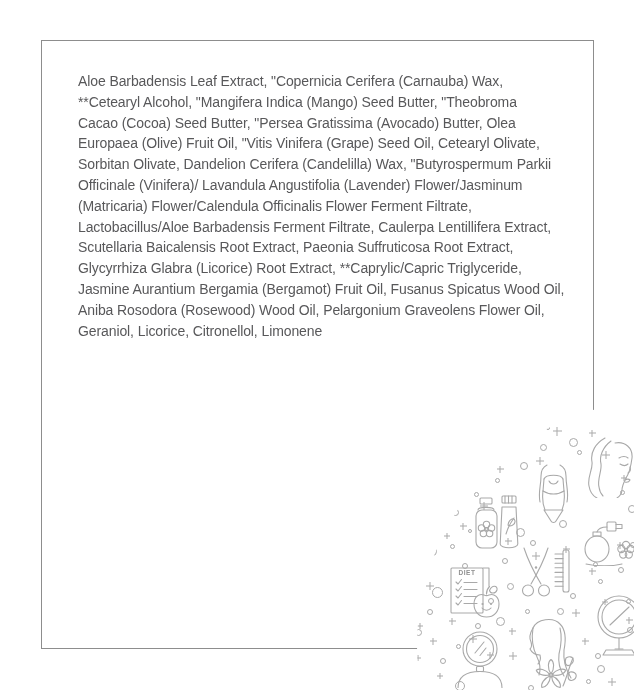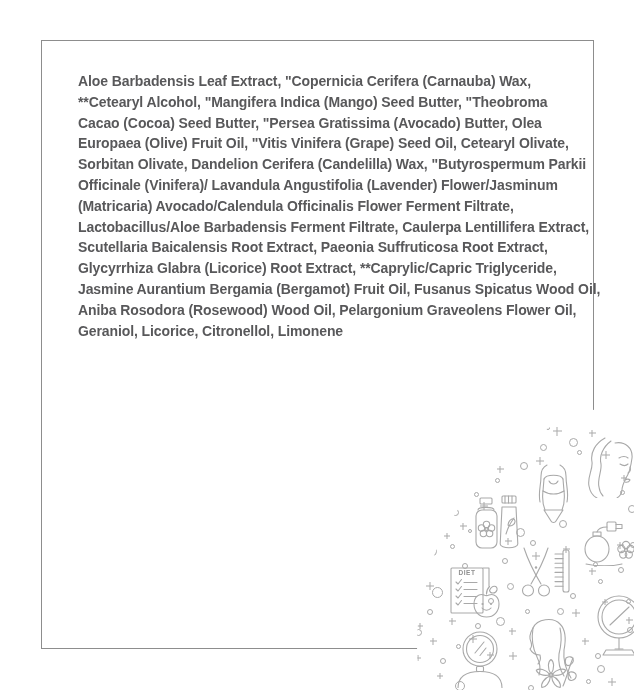--- a/index.html
+++ b/index.html
@@ -4,21 +4,21 @@
 <style>
   html,body{margin:0;padding:0;}
   body{
     width:634px;height:690px;position:relative;overflow:hidden;
     background:#ffffff;
     font-family:"Liberation Sans", sans-serif;
   }
   .card{
     position:absolute;left:41px;top:40px;width:553px;height:609px;
     box-sizing:border-box;border:1px solid var(--border,#8d8d8d);
-    background:#ffffff;z-index:1;font-weight:bold;
+    background:#ffffff;z-index:1;
   }
   .ingredients{
     position:absolute;left:36px;top:30px;width:505px;
     color:var(--ink,#58585a);
     font-size:14px;line-height:20.8px;letter-spacing:-0.1px;
   }
   .tline{white-space:pre;}
   .illustration{
     position:absolute;inset:0;z-index:2;background:#ffffff;
     clip-path:circle(245px at 662px 645px);
@@ -41,21 +41,21 @@
 <body style="--ink: #58585a; --line: #a9a9a9; --border: #8d8d8d;">
 
 <div class="card">
   <div class="ingredients">
       <div class="tline">Aloe Barbadensis Leaf Extract, "Copernicia Cerifera (Carnauba) Wax,</div>
       <div class="tline">**Cetearyl Alcohol, "Mangifera Indica (Mango) Seed Butter, "Theobroma</div>
       <div class="tline">Cacao (Cocoa) Seed Butter, "Persea Gratissima (Avocado) Butter, Olea</div>
       <div class="tline">Europaea (Olive) Fruit Oil, "Vitis Vinifera (Grape) Seed Oil, Cetearyl Olivate,</div>
       <div class="tline">Sorbitan Olivate, Dandelion Cerifera (Candelilla) Wax, "Butyrospermum Parkii</div>
       <div class="tline">Officinale (Vinifera)/ Lavandula Angustifolia (Lavender) Flower/Jasminum</div>
-      <div class="tline">(Matricaria) Avocado/Calendula Officinalis Flower Ferment Filtrate,</div>
+      <div class="tline">(Matricaria) Flower/Calendula Officinalis Flower Ferment Filtrate,</div>
       <div class="tline">Lactobacillus/Aloe Barbadensis Ferment Filtrate, Caulerpa Lentillifera Extract,</div>
       <div class="tline">Scutellaria Baicalensis Root Extract, Paeonia Suffruticosa Root Extract,</div>
       <div class="tline">Glycyrrhiza Glabra (Licorice) Root Extract, **Caprylic/Capric Triglyceride,</div>
       <div class="tline">Jasmine Aurantium Bergamia (Bergamot) Fruit Oil, Fusanus Spicatus Wood Oil,</div>
       <div class="tline">Aniba Rosodora (Rosewood) Wood Oil, Pelargonium Graveolens Flower Oil,</div>
       <div class="tline">Geraniol, Licorice, Citronellol, Limonene</div>
     </div>
 </div>
 
 <div class="illustration">

